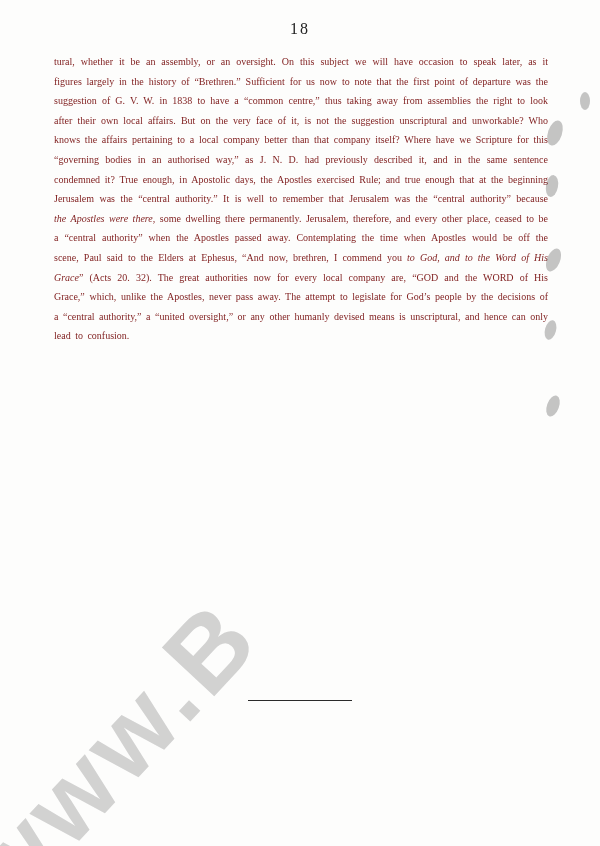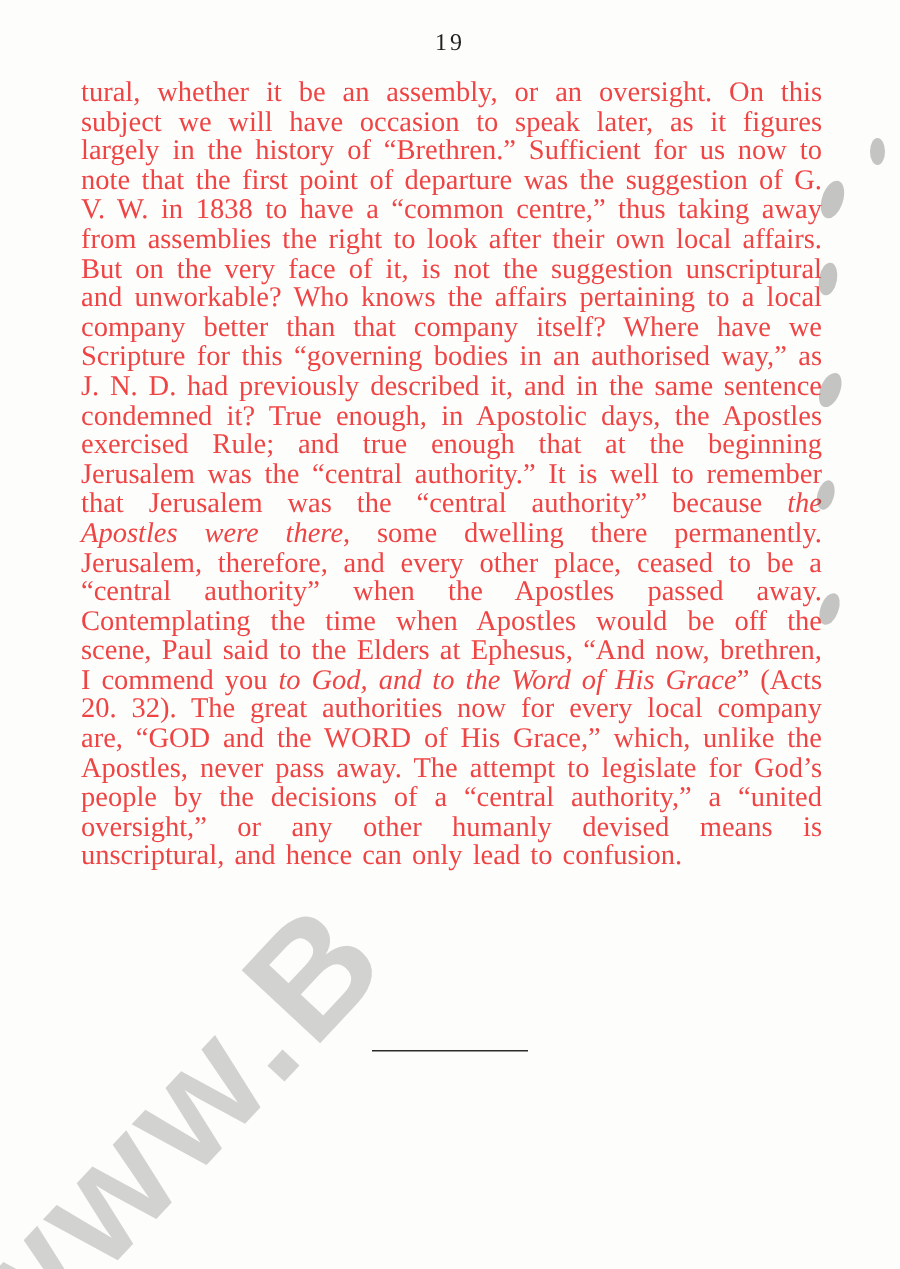--- a/index.html
+++ b/index.html
@@ -24,25 +24,25 @@
     text-align: center;
     font-size: 16px;
     letter-spacing: 2px;
     color: #222;
   }
   .body-text {
     position: absolute;
     top: 52px;
     left: 54px;
     width: 494px;
-    font-size: 19px;
+    font-size: 10px;
     line-height: 19.6px;
     text-align: justify;
     word-spacing: 2px;
-    color: #ef4444;
+    color: #7f1d1d;
   }
   .body-text .it {
     font-style: italic;
   }
   .separator {
     position: absolute;
     top: 700px;
     left: 50%;
     transform: translateX(-50%);
     width: 104px;
@@ -75,21 +75,21 @@
   .sa5 { width: 12px; height: 22px; right: 41px; top: 395px; transform: rotate(20deg); }
   .sa6 { width: 10px; height: 18px; right: 10px; top: 92px; }
 </style>
 </head>
 <body>
 
 <div id="page">
 
   <div class="watermark">www.B</div>
 
-  <div class="page-number">19</div>
+  <div class="page-number">18</div>
 
   <div class="body-text"><span>tural, whether it be an assembly, or an oversight. On this subject we will have occasion to speak later, as it figures largely in the history of “Brethren.” Sufficient for us now to note that the first point of departure was the suggestion of G. V. W. in 1838 to have a “common centre,” thus taking away from assemblies the right to look after their own local affairs. But on the very face of it, is not the suggestion unscriptural and unworkable? Who knows the affairs pertaining to a local company better than that company itself? Where have we Scripture for this “governing bodies in an authorised way,” as J. N. D. had previously described it, and in the same sentence condemned it? True enough, in Apostolic days, the Apostles exercised Rule; and true enough that at the beginning Jerusalem was the “central authority.” It is well to remember that Jerusalem was the “central authority” because </span><span class="it">the Apostles were there</span><span>, some dwelling there permanently. Jerusalem, therefore, and every other place, ceased to be a “central authority” when the Apostles passed away. Contemplating the time when Apostles would be off the scene, Paul said to the Elders at Ephesus, “And now, brethren, I commend you </span><span class="it">to God, and to the Word of His Grace</span><span>” (Acts 20. 32). The great authorities now for every local company are, “GOD and the WORD of His Grace,” which, unlike the Apostles, never pass away. The attempt to legislate for God’s people by the decisions of a “central authority,” a “united oversight,” or any other humanly devised means is unscriptural, and hence can only lead to confusion.</span></div>
 
   <div class="separator"></div>
 
   <div class="scan-artifact sa1"></div>
   <div class="scan-artifact sa2"></div>
   <div class="scan-artifact sa3"></div>
   <div class="scan-artifact sa4"></div>
   <div class="scan-artifact sa5"></div>

